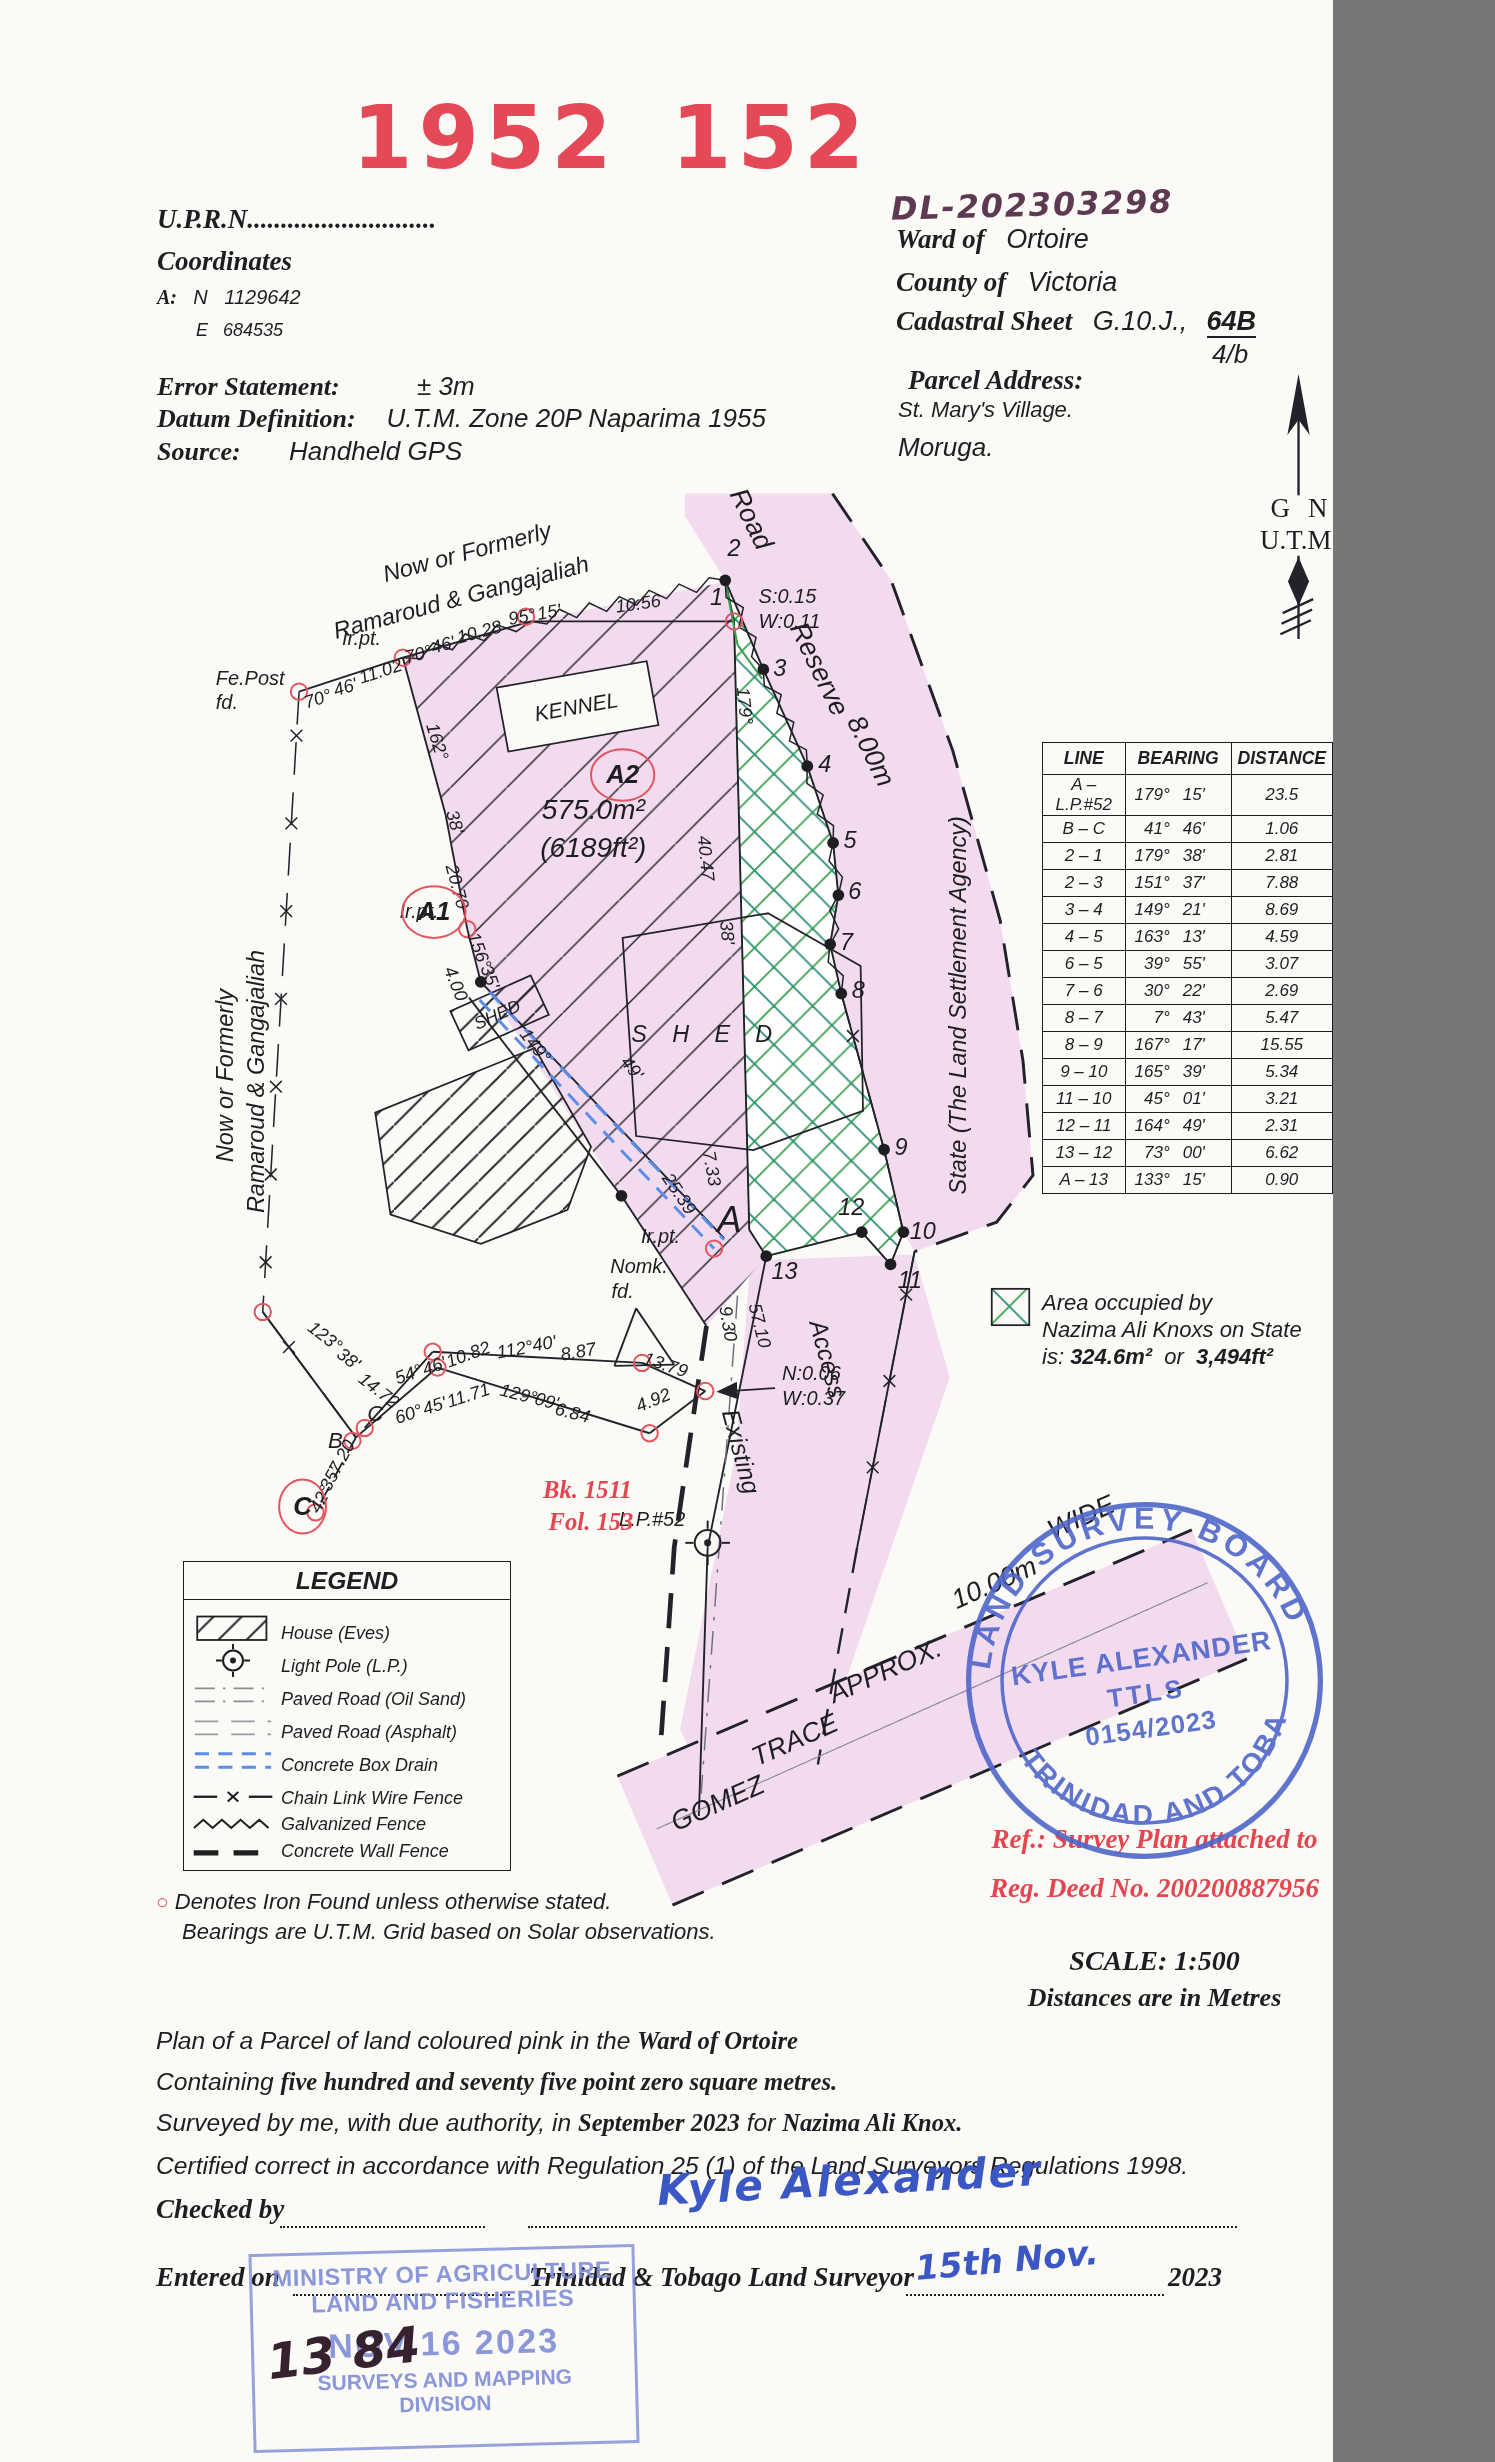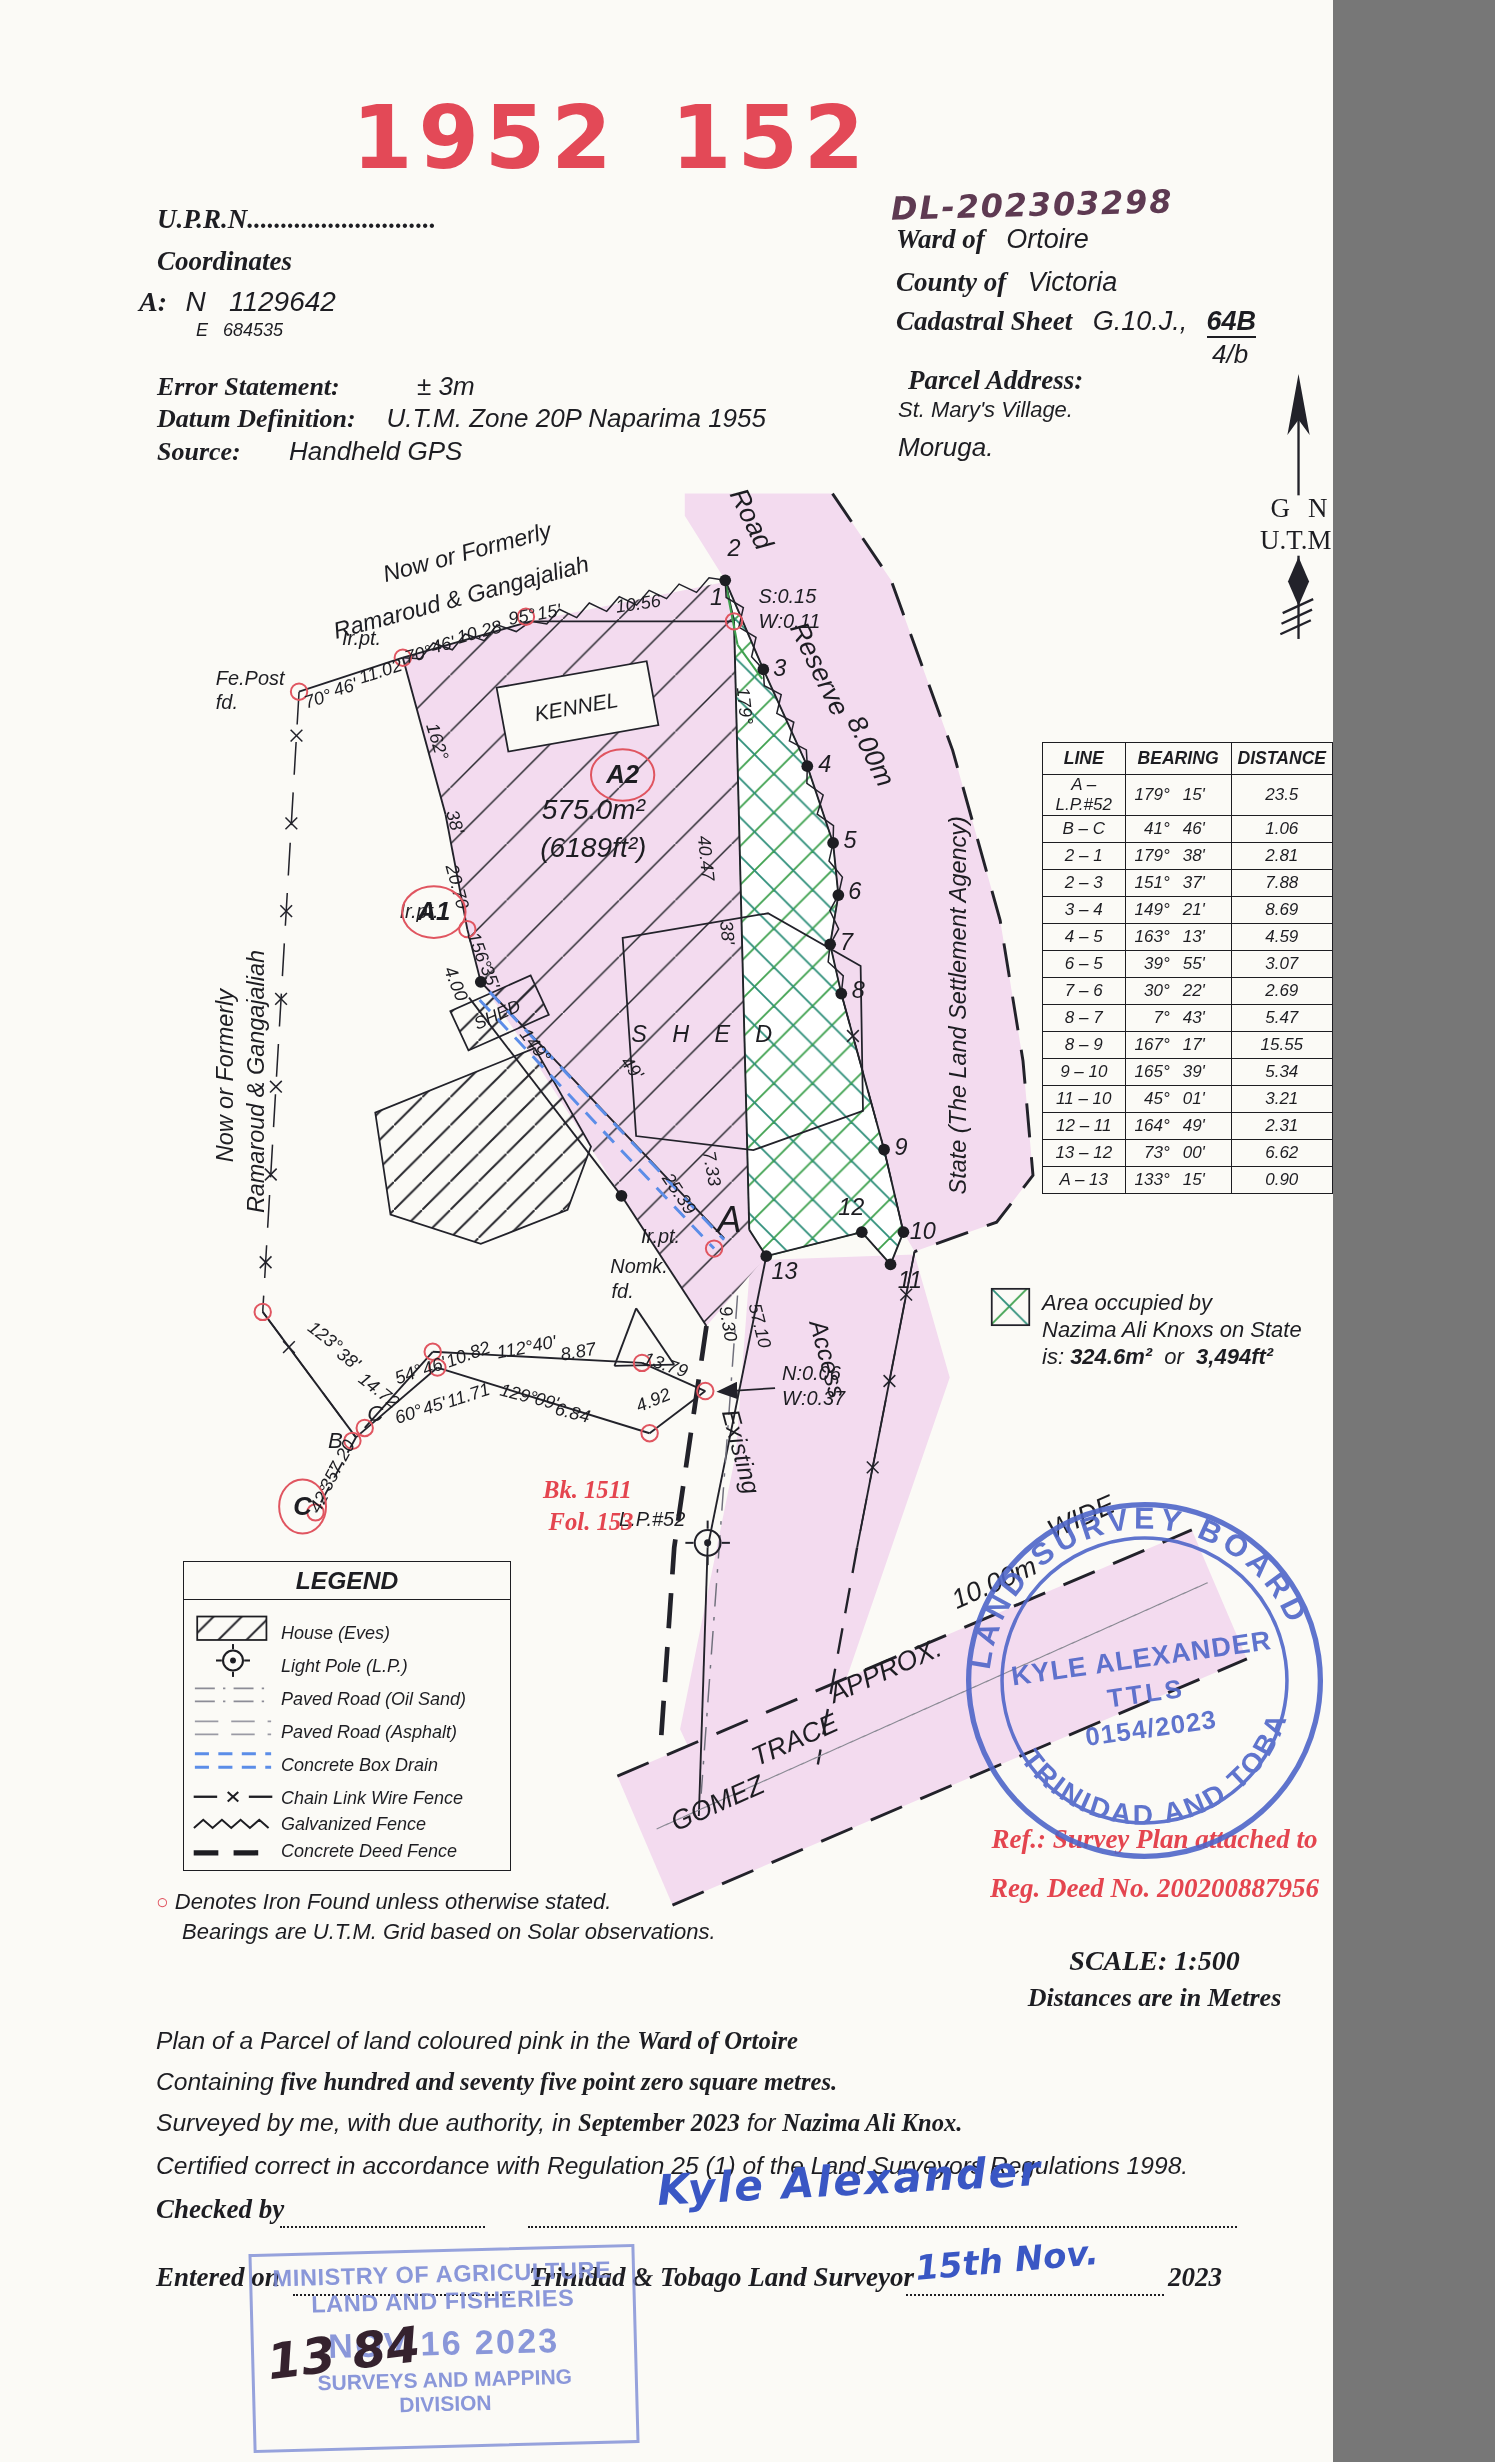--- a/index.html
+++ b/index.html
@@ -36,21 +36,21 @@
 
 <div class="page">
 
   <div class="abs stampnum" style="left:352px;top:87px;font-size:87px;">1952</div>
   <div class="abs stampnum" style="left:671px;top:87px;font-size:87px;">152</div>
 
   <div class="abs" style="left:157px;top:204px;font-size:27px;">
     <span class="fsb">U.P.R.N</span><span class="fsb">............................</span>
   </div>
   <div class="abs fsb" style="left:157px;top:246px;font-size:27px;">Coordinates</div>
-  <div class="abs" style="left:139px;top:286px;font-size:28px;">
+  <div class="abs" style="left:157px;top:286px;font-size:20px;">
     <span class="fsb">A:</span>
     <span class="fs pre" style="margin-left:10.6px;">N   1129642</span>
   </div>
   <div class="abs fs pre" style="left:196px;top:320px;font-size:18px;">E   684535</div>
   <div class="abs" style="left:157px;top:371px;font-size:26px;">
     <span class="fsb">Error Statement:</span>
     <span class="fs" style="margin-left:70px;">±  3m</span>
   </div>
   <div class="abs" style="left:157px;top:403px;font-size:26px;">
     <span class="fsb">Datum Definition:</span>
@@ -595,21 +595,21 @@
             </svg>
         </span>
         <span class="leglab">Galvanized Fence</span>
       </div>
       <div class="legrow" style="height:27px;">
         <span class="legsym">
           <svg width="88" height="17.6" viewBox="0 0 150 30">
               <line x1="8" y1="15" x2="142" y2="15" stroke="#1d1d22" stroke-width="9" stroke-dasharray="42 26"></line>
             </svg>
         </span>
-        <span class="leglab">Concrete Deed Fence</span>
+        <span class="leglab">Concrete Wall Fence</span>
       </div>
     </div>
   </div>
 
   <div class="abs" style="left:156px;top:1887px;font-size:22px;line-height:1.35;">
     <div><span style="color:#e05560;font-size:21px;">○</span> <span class="fs">Denotes Iron Found unless otherwise stated.</span></div>
     <div style="margin-left:26px;"><span class="fs">Bearings are U.T.M. Grid based on Solar observations.</span></div>
   </div>
 
   <div class="abs fsb red" style="left:926px;top:1823px;width:457px;text-align:center;font-size:27px;line-height:1.2;">

